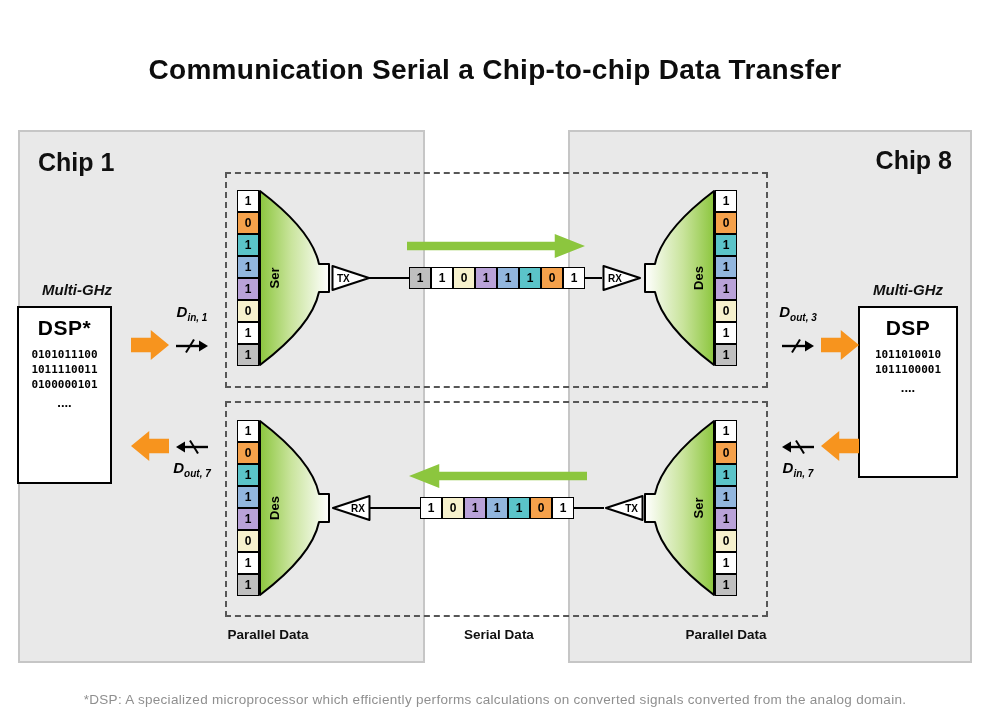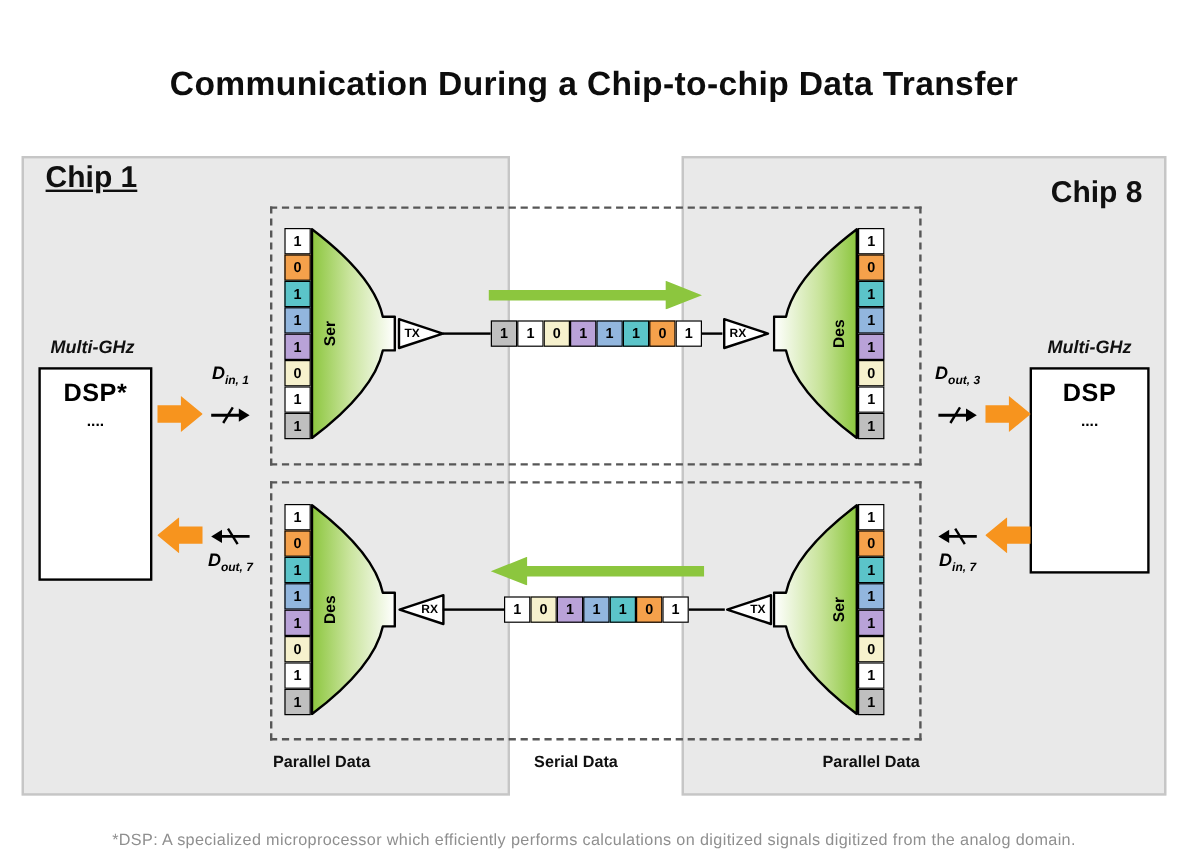--- a/index.html
+++ b/index.html
@@ -72,25 +72,25 @@
     <linearGradient id="funnelGrad" x1="0" y1="0" x2="1" y2="0">
       <stop offset="0" stop-color="#8CC63E"></stop>
       <stop offset="0.45" stop-color="#C9E49C"></stop>
       <stop offset="1" stop-color="#FFFFFF"></stop>
     </linearGradient>
   </defs>
 </svg>
 
 <div id="page">
 
-  <div class="title">Communication During a Chip-to-chip Data Transfer</div>
+  <div class="title">Communication Serial a Chip-to-chip Data Transfer</div>
 
   <div class="chip" style="left:18px; top:130px; width:407px; height:533px;"></div>
   <div class="chip" style="left:568px; top:130px; width:404px; height:533px;"></div>
-  <div class="chip-label" style="left:38px; top:134px;text-decoration:underline;">Chip 1</div>
+  <div class="chip-label" style="left:38px; top:148px;">Chip 1</div>
   <div class="chip-label" style="right:38px; top:146px;">Chip 8</div>
 
   <div class="dashed-box" style="left:225px; top:172px; width:543px; height:216px;"></div>
   <div class="dashed-box" style="left:225px; top:401px; width:543px; height:216px;"></div>
 
   <div class="bit-col" style="left:237px; top:190px;">
       <div class="bit" style="background: rgb(255, 255, 255);">1</div>
       <div class="bit" style="background: rgb(245, 161, 75);">0</div>
       <div class="bit" style="background: rgb(91, 196, 201);">1</div>
       <div class="bit" style="background: rgb(146, 182, 222);">1</div>
@@ -217,22 +217,27 @@
       <div class="bit" style="background: rgb(91, 196, 201);">1</div>
       <div class="bit" style="background: rgb(146, 182, 222);">1</div>
       <div class="bit" style="background: rgb(185, 162, 216);">1</div>
       <div class="bit" style="background: rgb(246, 241, 205);">0</div>
       <div class="bit" style="background: rgb(255, 255, 255);">1</div>
       <div class="bit" style="background: rgb(191, 191, 191);">1</div>
     </div>
 
   <div class="mghz" style="left:27px; top:281px;">Multi-GHz</div>
 
-  <div class="dsp-box" style="left:32px; top:306px; width:95px; height:178px;">
+  <div class="dsp-box" style="left:17px; top:306px; width:95px; height:178px;">
     <div class="dsp-title">DSP*</div>
+    <div class="dsp-bin">
+      <div>0101011100</div>
+      <div>1011110011</div>
+      <div>0100000101</div>
+    </div>
     <div class="dsp-dots">....</div>
   </div>
 
   <div class="dlabel" style="left:157px; top:303px;">
     <i>D</i><sub>in, 1</sub>
   </div>
   <div class="oarrow right" style="left: 131px; top: 330px; background: rgb(247, 148, 30);"></div>
   <div class="bus" style="left:175px; top:338px;">
     <svg width="34" height="16" viewBox="0 0 34 16">
       <line x1="1" y1="8" x2="25" y2="8" stroke="#000" stroke-width="2.4"></line>
@@ -250,20 +255,24 @@
     </svg>
   </div>
   <div class="dlabel" style="left:157px; top:459px;">
     <i>D</i><sub>out, 7</sub>
   </div>
 
   <div class="mghz" style="left:858px; top:281px;">Multi-GHz</div>
 
   <div class="dsp-box" style="left:858px; top:306px; width:100px; height:172px;">
     <div class="dsp-title">DSP</div>
+    <div class="dsp-bin">
+      <div>1011010010</div>
+      <div>1011100001</div>
+    </div>
     <div class="dsp-dots">....</div>
   </div>
 
   <div class="dlabel" style="left:763px; top:303px;">
     <i>D</i><sub>out, 3</sub>
   </div>
   <div class="bus" style="left:781px; top:338px;">
     <svg width="34" height="16" viewBox="0 0 34 16">
       <line x1="1" y1="8" x2="25" y2="8" stroke="#000" stroke-width="2.4"></line>
       <polygon points="24,2.5 33,8 24,13.5" fill="#000"></polygon>
@@ -278,17 +287,17 @@
       <polygon points="24,2.5 33,8 24,13.5" fill="#000"></polygon>
       <line x1="11" y1="14.5" x2="19" y2="1.5" stroke="#000" stroke-width="2"></line>
     </svg>
   </div>
   <div class="oarrow left" style="left: 821px; top: 431px; background: rgb(247, 148, 30);"></div>
   <div class="dlabel" style="left:763px; top:459px;">
     <i>D</i><sub>in, 7</sub>
   </div>
 
   <div class="seg-label" style="left:188px; top:627px;">Parallel Data</div>
-  <div class="seg-label" style="left:400px; top:627px;">Serial Data</div>
+  <div class="seg-label" style="left:419px; top:627px;">Serial Data</div>
   <div class="seg-label" style="left:646px; top:627px;">Parallel Data</div>
 
-  <div class="footnote">*DSP: A specialized microprocessor which efficiently performs calculations on digitized signals digitized from the analog domain.</div>
+  <div class="footnote">*DSP: A specialized microprocessor which efficiently performs calculations on converted signals converted from the analog domain.</div>
 </div>
 
 </body></html>

